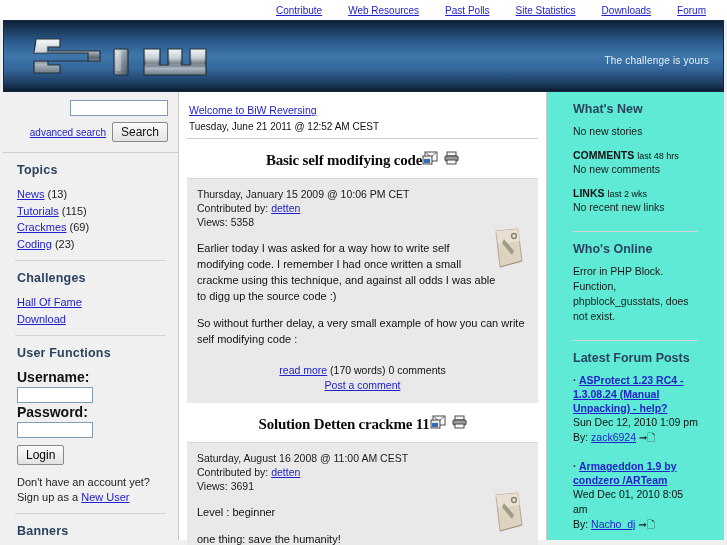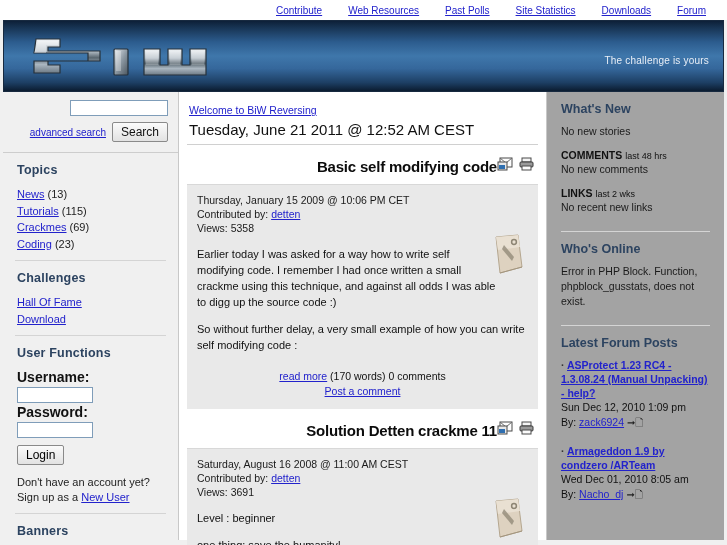--- a/index.html
+++ b/index.html
@@ -77,22 +77,22 @@
     padding: 0;
   }
   .col-main {
     flex: 1;
     background: #ffffff;
     border-right: 1px solid #c8c8c8;
     padding: 0 8px;
   }
   .col-right {
     width: 177px;
-    background: #a3a3a3;
-    padding: 0 14px;
+    background: #5eead4;
+    padding: 0 26px;
   }
 
   
   .search-block {
     padding: 8px 10px 10px 10px;
     border-bottom: 1px solid #cdcdcd;
     text-align: right;
   }
   .search-input {
     width: 98px;
@@ -186,30 +186,31 @@
   .welcome {
     padding: 8px 2px 6px 2px;
     border-bottom: 1px solid #d0d0d0;
   }
   .welcome a {
     color: #2222cc;
     font-size: 10.5px;
     text-decoration: underline;
   }
   .welcome .date {
-    font-size: 15px;
+    font-size: 10px;
     color: #111;
     margin-top: 3px;
   }
   .article { padding-top: 10px; }
   .article-head {
     display: flex;
     align-items: center;
-    justify-content: flex-end;
+    justify-content: center;
     padding: 2px 4px 9px 4px;
+    font-family: Liberation Serif, serif;
   }
   .article-title {
     font-size: 15px;
     font-weight: bold;
     color: #0c0c0c;
     letter-spacing: -.2px;
   }
   .article-icons { display: flex; gap: 6px; align-items: center; }
   .article-body {
     background: #e9e9e9;

